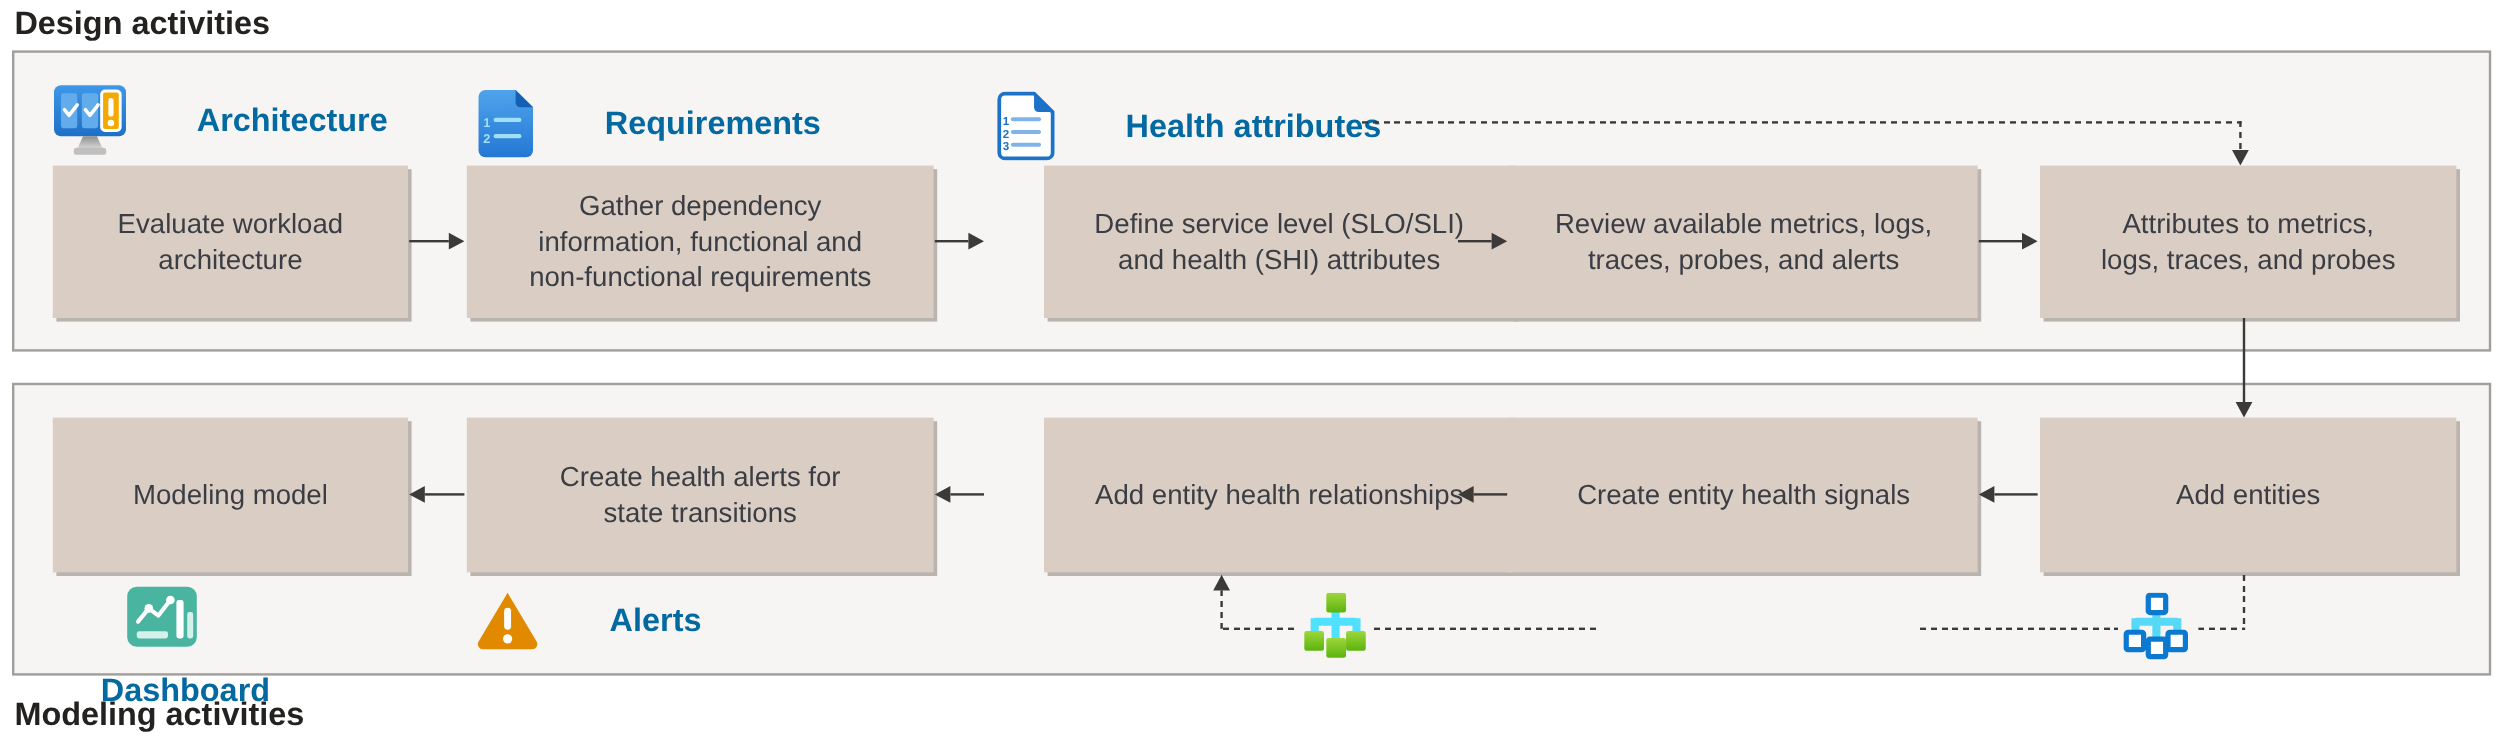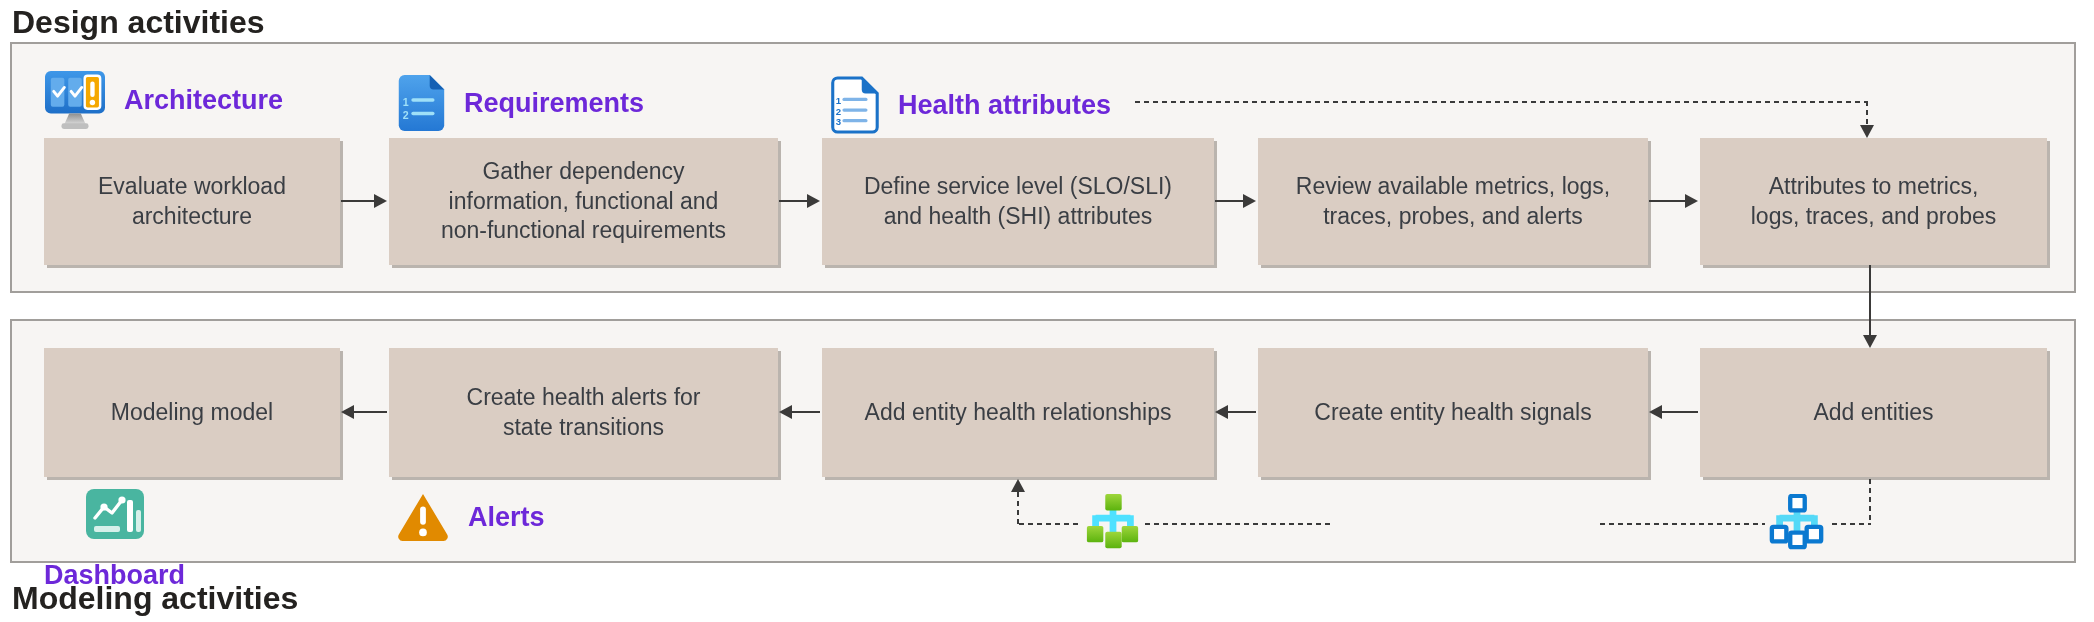--- a/index.html
+++ b/index.html
@@ -1,41 +1,41 @@
 <!DOCTYPE html>
 <html><head>
 <meta charset="utf-8">
 <style>
   html,body{margin:0;padding:0;background:#ffffff;}
   .stage{position:relative;width:2094px;height:622px;background:#ffffff;
          font-family:"Liberation Sans",sans-serif;overflow:hidden;}
 
-  .h-label{position:absolute;font-size:32px;font-weight:bold;color:#242220;white-space:nowrap;}
+  .h-label{position:absolute;font-size:27px;font-weight:bold;color:#242220;white-space:nowrap;}
   #h-design{left:12px;top:4px;}
   #h-modeling{left:12px;top:580px;}
 
   .panel{position:absolute;left:10px;width:2062px;background:#F7F5F3;border:2px solid #A19E9B;box-sizing:content-box;}
   #panel-design{top:42px;height:247px;}
   #panel-modeling{top:319px;height:240px;}
 
   .box{position:absolute;background:#DACDC3;box-shadow:3px 3px 0 0 #BAB4AE;
        display:flex;align-items:center;justify-content:center;text-align:center;
        font-size:23px;color:#3A3E44;line-height:1.3;box-sizing:border-box;padding:0 10px;}
   .row-top{top:138px;height:127px;}
   .row-bottom{top:348px;height:129px;}
   .bx1{left:44px;width:296px;}
   .bx2{left:389px;width:389px;}
-  .bx3{left:822px;width:392px;}
+  .bx3{left:870px;width:392px;}
   .bx4{left:1258px;width:390px;}
   .bx5{left:1700px;width:347px;}
   .w200{max-width:200px;} .w310{max-width:310px;} .w332{max-width:332px;}
   .w340{max-width:340px;} .w250{max-width:250px;} .w280{max-width:280px;}
 
   .icon-group{position:absolute;display:flex;align-items:center;gap:18px;}
-  .icon-label{font-size:27px;font-weight:bold;color:#6d28d9;white-space:nowrap;}
+  .icon-label{font-size:27px;font-weight:bold;color:#0369a1;white-space:nowrap;margin-left:40px;}
   #ig-architecture{left:44px;top:70px;}
   #ig-requirements{left:396px;top:74px;}
   #ig-health{left:828px;top:76px;}
   #ig-dashboard{left:44px;top:488px;flex-direction:column;}
   #ig-alerts{left:396px;top:492px;}
 
   .hline{position:absolute;height:2px;background:#3B3A39;}
   .vline{position:absolute;width:2px;background:#3B3A39;}
   .hdash{position:absolute;height:2px;background:repeating-linear-gradient(90deg,#3A3A3A 0 5px,transparent 5px 9px);}
   .vdash{position:absolute;width:2px;background:repeating-linear-gradient(180deg,#3A3A3A 0 5px,transparent 5px 9px);}

